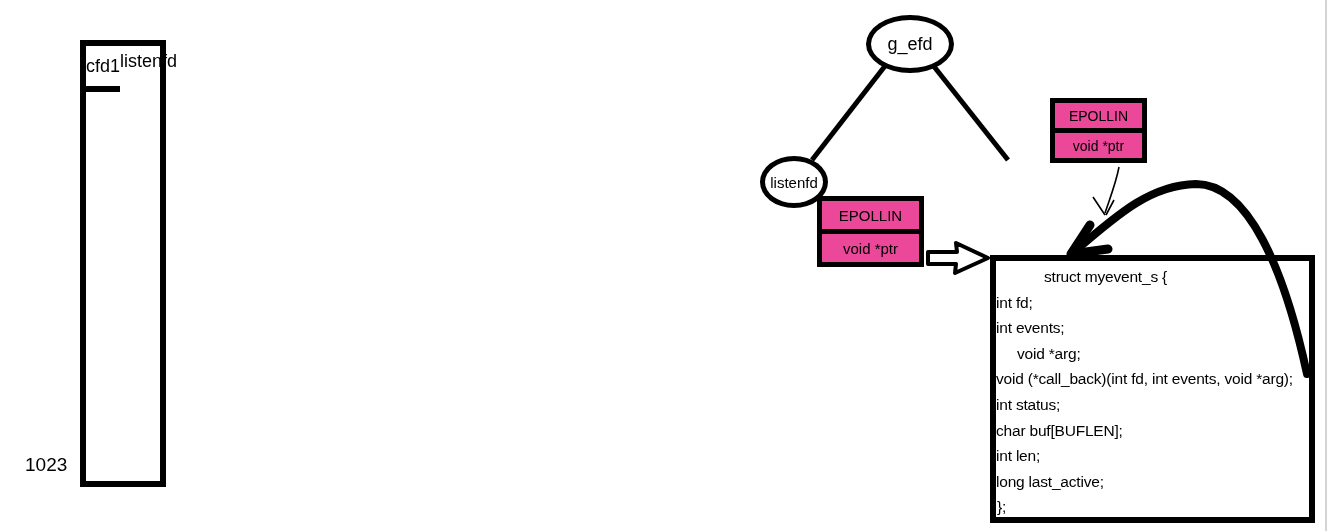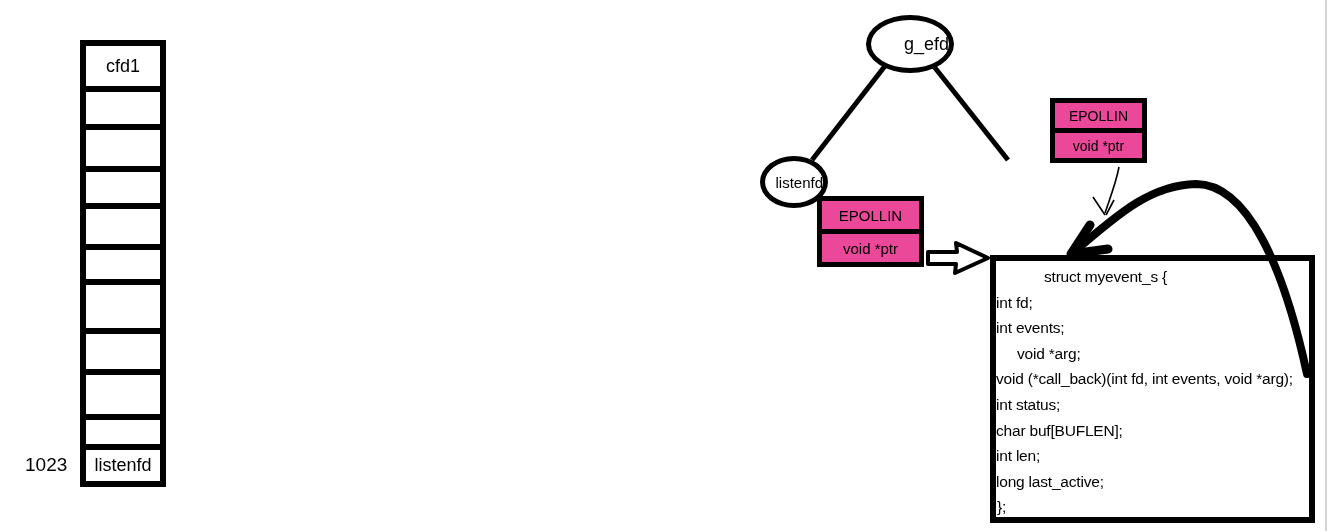--- a/index.html
+++ b/index.html
@@ -1,29 +1,29 @@
 <!DOCTYPE html>
 <html><head>
 <meta charset="utf-8">
 <style>
   html,body{margin:0;padding:0;}
   body{background:#fff;font-family:"Liberation Sans","DejaVu Sans",sans-serif;color:#000;}
   .canvas{position:relative;width:1330px;height:531px;background:#fff;overflow:hidden;}
 
   
   .fd-array{position:absolute;left:80px;top:40px;width:86px;height:447px;
-    border:6px solid #000;box-sizing:border-box;display:flex;flex-direction:column;background:#fff;}
+    border:6px solid #000;box-sizing:border-box;display:flex;flex-direction:row;background:#fff;}
   .fd-cell{border-bottom:6px solid #000;display:flex;align-items:center;justify-content:center;
     font-size:18px;flex:none;box-sizing:content-box;}
   .fd-cell:last-child{border-bottom:none;}
   .index-label{position:absolute;left:25px;top:454px;font-size:19px;}
 
   
   .node{position:absolute;border:5px solid #000;border-radius:50%;background:#fff;
-    box-sizing:border-box;display:flex;align-items:center;justify-content:flex-end;z-index:3;}
+    box-sizing:border-box;display:flex;align-items:center;justify-content:center;z-index:3;}
   .node-gefd{left:866px;top:15px;width:88px;height:58px;font-size:18px;}
   .node-listenfd{left:760px;top:156px;width:68px;height:52px;font-size:15px;}
   .node-cfd{left:997px;top:155px;width:66px;height:47px;font-size:17px;}
 
   
   .event-table{position:absolute;border:5px solid #000;background:#ec4899;box-sizing:border-box;z-index:4;}
   .event-row{display:flex;align-items:center;justify-content:center;border-bottom:5px solid #000;box-sizing:content-box;}
   .event-row:last-child{border-bottom:none;}
   .table-listenfd{left:817px;top:196px;width:107px;font-size:15px;}
   .table-listenfd .event-row{height:28px;}

